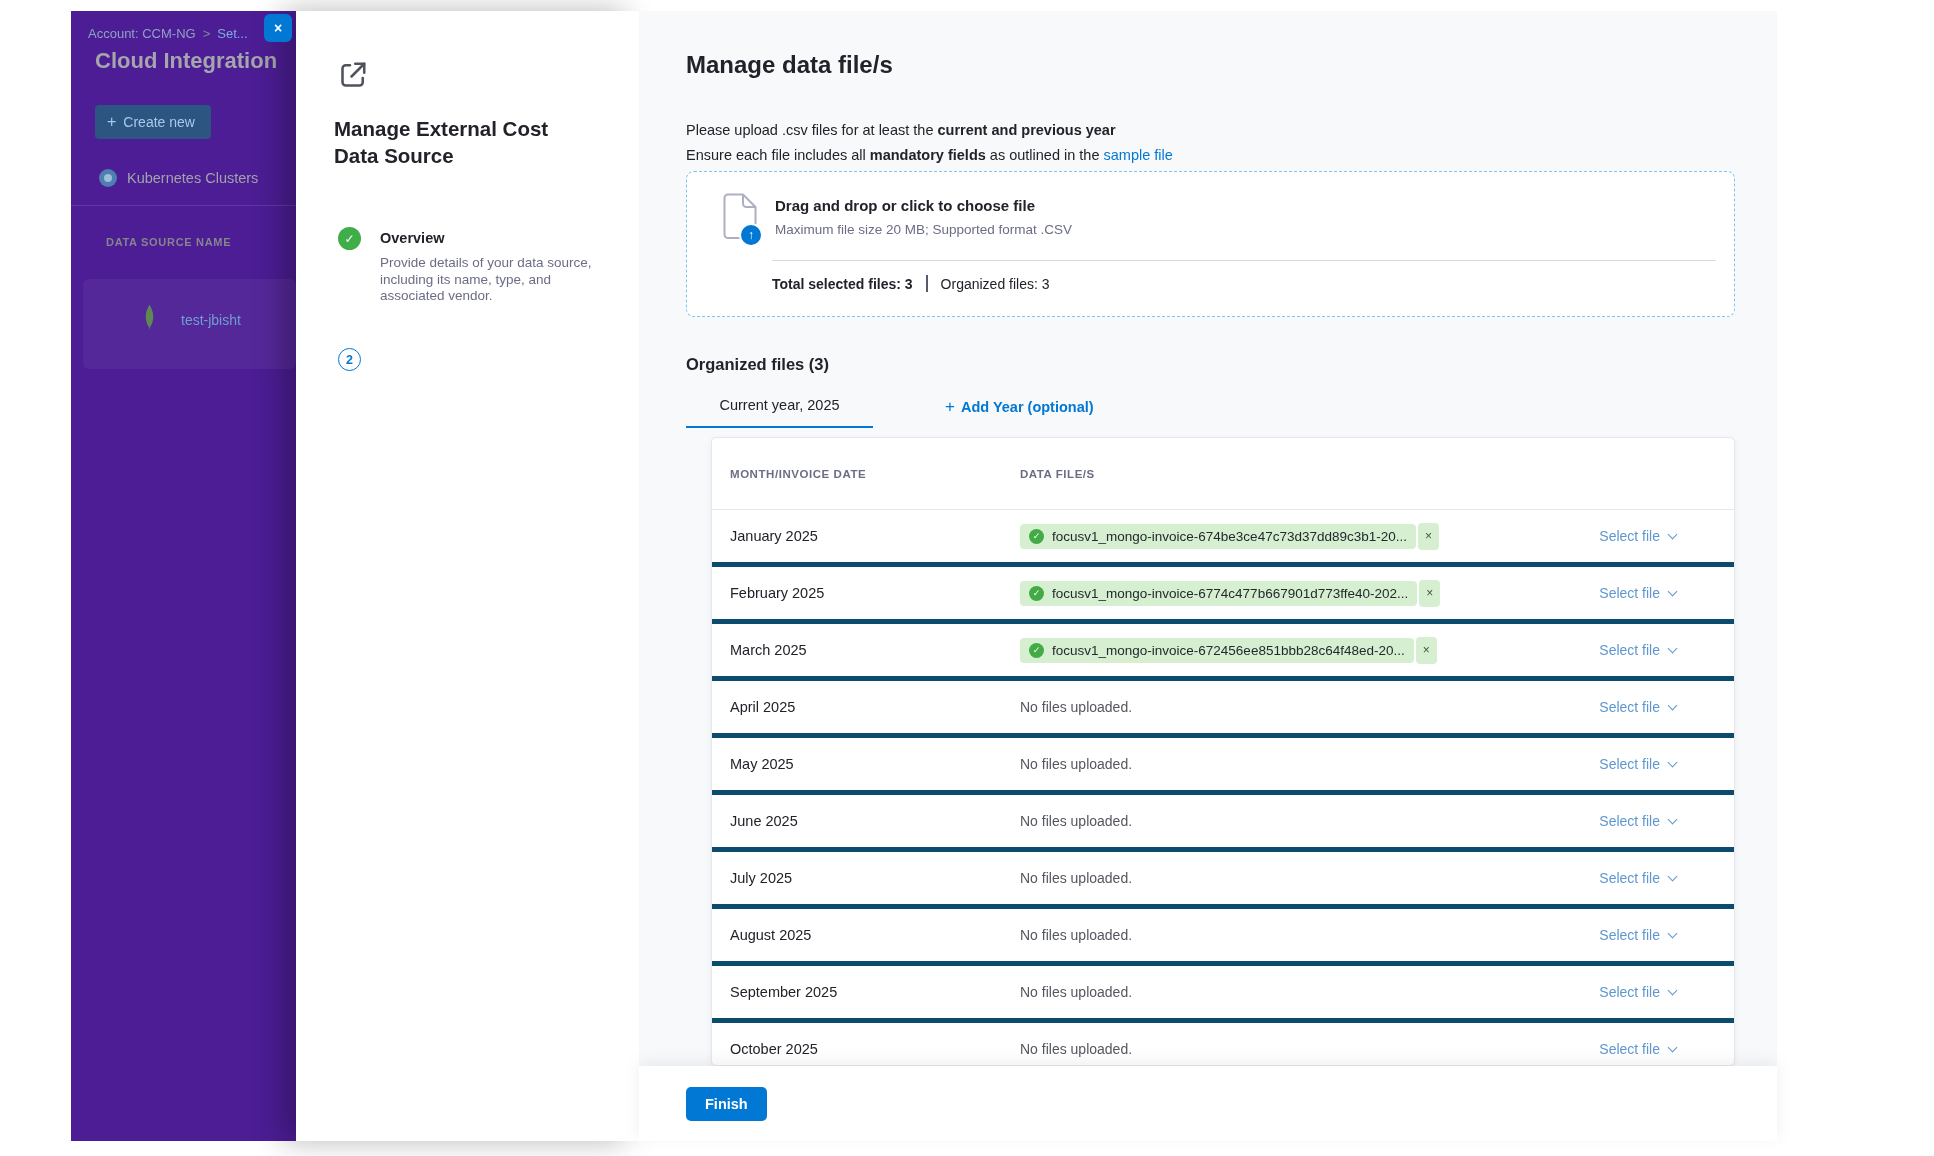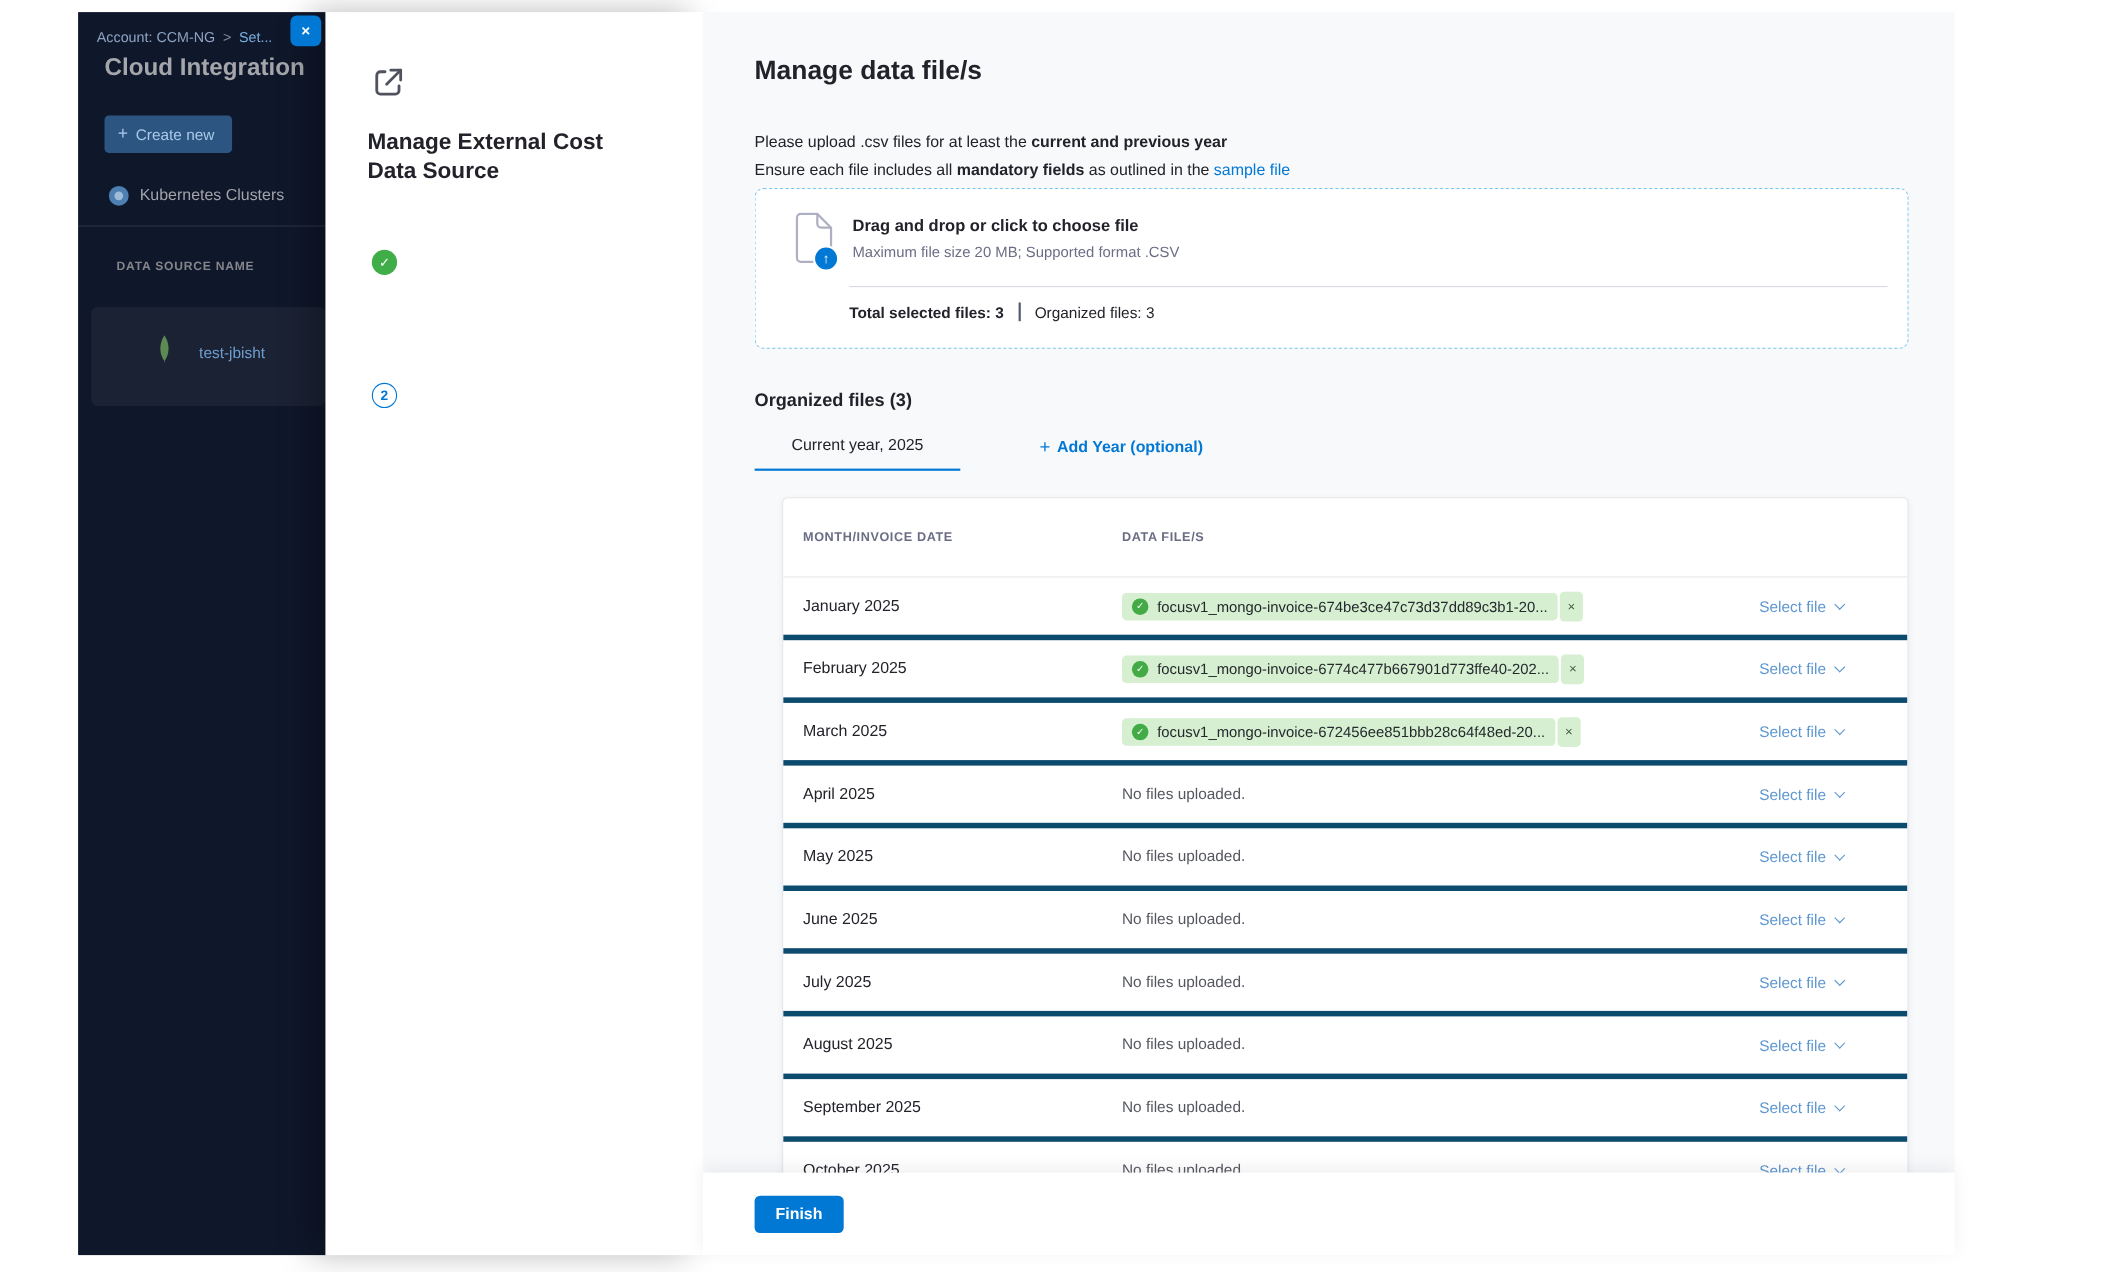--- a/index.html
+++ b/index.html
@@ -1,20 +1,20 @@
 <!DOCTYPE html>
 <html><head>
 <meta charset="utf-8">
 <style>
   * { margin:0; padding:0; box-sizing:border-box; }
   html,body { width:1934px; height:1156px; background:#ffffff; font-family:"Liberation Sans", sans-serif; overflow:hidden; }
   .app { position:absolute; left:71px; top:11px; width:1706px; height:1130px; }
 
   
-  .backdrop { position:absolute; left:0; top:0; width:225px; height:100%; background:#0f172a; overflow:hidden; }
+  .backdrop { position:absolute; left:0; top:0; width:225px; height:100%; background:#4c1d95; overflow:hidden; }
   .bc { position:absolute; left:17px; top:15px; font-size:13px; color:#8ea3c2; display:flex; gap:7px; white-space:nowrap; }
   .bc-sep { color:#7e8894; }
   .bc-next { color:#79aede; }
   .bg-title { position:absolute; left:24px; top:37px; font-size:22px; font-weight:700; color:#a4a6ab; white-space:nowrap; }
   .create-btn { position:absolute; left:24px; top:94px; height:34px; padding:0 16px 0 12px; background:#2d5582; border:none; border-radius:4px; color:#a9c9e9; font-size:14px; display:flex; align-items:center; gap:7px; font-family:inherit; cursor:pointer; white-space:nowrap; }
   .create-btn .plus { font-size:16px; line-height:1; }
   .k8s-tab { position:absolute; left:28px; top:158px; display:flex; align-items:center; gap:10px; color:#a2a4a9; font-size:14.5px; white-space:nowrap; cursor:pointer; }
   .k8s-icon { width:18px; height:18px; border-radius:50%; background:#4d7fb2; position:relative; flex:0 0 auto; }
   .k8s-icon::after { content:""; position:absolute; inset:5px; border-radius:50%; background:#9fbcd8; }
   .bg-divider { position:absolute; left:0; top:194px; width:100%; height:1px; background:rgba(255,255,255,0.12); }
@@ -56,21 +56,21 @@
   .dz-strong { font-weight:700; }
   .vbar { width:2px; height:17px; background:#565a6e; }
 
   .org-heading { position:absolute; left:47px; top:344px; font-size:16.5px; font-weight:700; color:#22222a; }
 
   .tabs { position:absolute; left:47px; top:386px; display:flex; align-items:flex-start; }
   .tab-active { width:187px; text-align:center; font-size:14.5px; font-weight:500; color:#22222a; padding-bottom:13px; border-bottom:2.5px solid #0278d5; cursor:pointer; }
   .add-year { margin-left:72px; margin-top:1px; display:flex; align-items:center; gap:6px; color:#0278d5; font-size:14.5px; font-weight:600; background:none; border:none; font-family:inherit; cursor:pointer; white-space:nowrap; }
   .add-year .plus { font-size:17px; font-weight:400; line-height:1; }
 
-  .card { position:absolute; left:72px; top:441px; width:1024px; height:629px; background:#fff; border:1px solid #e6e7ec; border-radius:5px; box-shadow:0 2px 6px rgba(40,41,61,0.06); overflow:hidden; }
+  .card { position:absolute; left:72px; top:426px; width:1024px; height:629px; background:#fff; border:1px solid #e6e7ec; border-radius:5px; box-shadow:0 2px 6px rgba(40,41,61,0.06); overflow:hidden; }
   .thead, .trow { display:grid; grid-template-columns:290px minmax(0,1fr) auto; align-items:center; padding:0 58px 0 18px; }
   .thead { height:72px; border-bottom:1px solid #e6e7ec; }
   .th { font-size:11.5px; font-weight:700; letter-spacing:0.55px; color:#6b6d85; }
   .trow { height:57px; border-bottom:5px solid #0c4a6e; }
   .c-month { font-size:14.5px; color:#22222a; }
   .chip-wrap { display:flex; align-items:center; gap:2px; }
   .chip { display:inline-flex; align-items:center; gap:8px; background:#d6efd1; border-radius:4px; padding:5px 9px; max-width:470px; }
   .chip-check { width:15px; height:15px; border-radius:50%; background:#42ab45; color:#fff; font-size:9px; display:flex; align-items:center; justify-content:center; flex:0 0 auto; }
   .chip-text { font-size:13.5px; color:#24292e; white-space:nowrap; }
   .chip-x { width:21px; height:27px; background:#d6efd1; border:none; border-radius:4px; color:#3c563d; font-size:12px; display:flex; align-items:center; justify-content:center; cursor:pointer; font-family:inherit; }
@@ -124,20 +124,24 @@
       <svg width="36" height="36" viewBox="0 0 24 24" fill="none" stroke="currentColor" stroke-width="1.7" stroke-linecap="round" stroke-linejoin="round">
         <path d="M10 5.5 H7.2 C6 5.5 5 6.5 5 7.7 v9.1 C5 18 6 19 7.2 19 h9.1 c1.2 0 2.2-1 2.2-2.2 V14"></path>
         <path d="M13.5 4.5 h6 v6"></path>
         <path d="M19.5 4.5 l-8.5 8.5"></path>
       </svg>
     </span>
     <h2 class="wizard-title">Manage External Cost Data Source</h2>
 
     <div class="step step-1">
       <span class="step-check">✓</span>
+      <div>
+        <div class="step-label">Overview</div>
+        <div class="step-desc">Provide details of your data source, including its name, type, and associated vendor.</div>
+      </div>
     </div>
 
     <div class="step step-2">
       <span class="step-num">2</span>
     </div>
   </div>
 
   <div class="drawer-main">
     <h1 class="main-title">Manage data file/s</h1>
 

